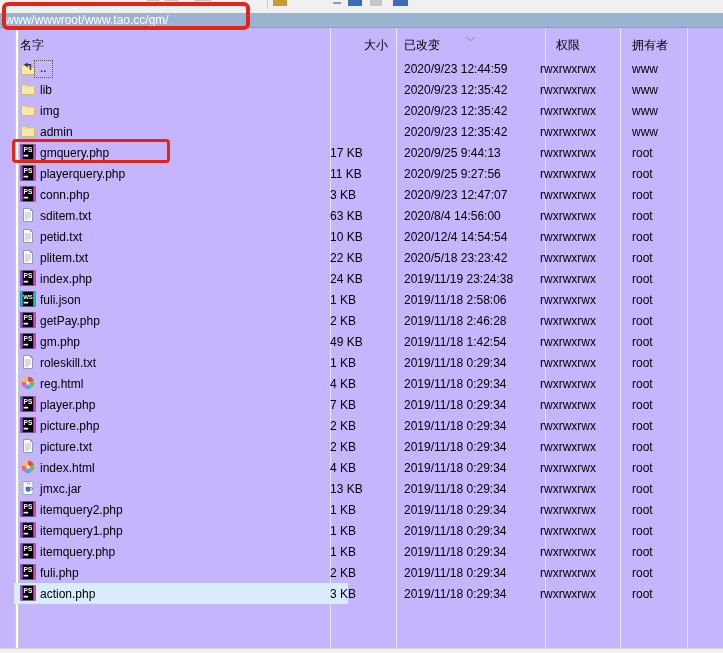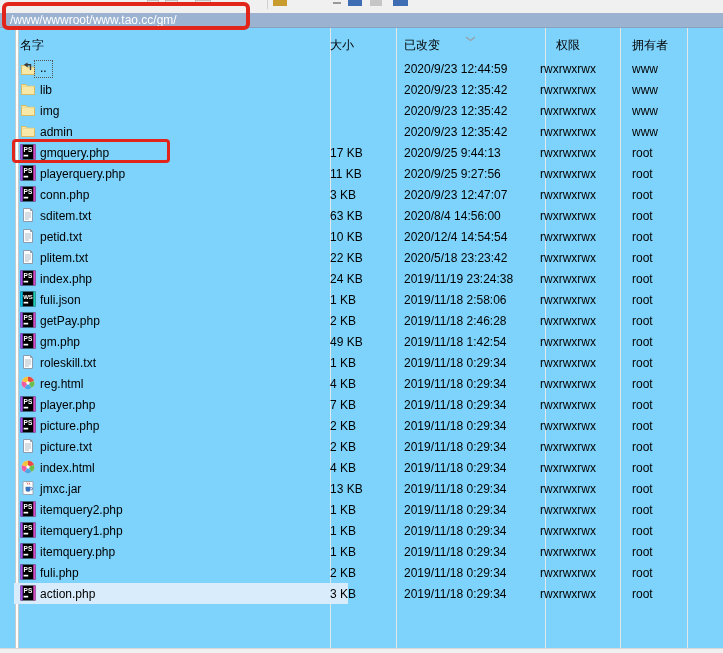--- a/index.html
+++ b/index.html
@@ -16,35 +16,35 @@
   .frag.sep{left:267px;width:1px;height:9px;background:#cfcfcf}
   .frag.gold{left:273px;width:14px;background:#c79b2e}
   .frag.dash{left:333px;width:8px;height:2px;top:2px;background:#9a9a9a}
   .frag.blue1{left:348px;width:14px;background:#3f6db3}
   .frag.gray1{left:370px;width:12px;background:#c6c6c6}
   .frag.blue2{left:393px;width:15px;background:#3f6db3}
   
   .pathbar{
     position:absolute;left:0;top:13px;width:723px;height:15px;box-sizing:border-box;
     background:var(--path_bar_bg,#9bb2d1);border-bottom:1px solid #8aa0bd;
-    color:#fff;line-height:14px;padding-left:10px;
+    color:#fff;line-height:14px;padding-left:2px;
   }
   .path-annotation{
     position:absolute;left:2px;top:2px;width:240px;height:20px;
     border:4px solid var(--annotation_red,#e1251b);border-radius:6px;z-index:6;pointer-events:none;
   }
   
-  .panel{position:absolute;left:0;top:28px;width:723px;height:620px;background:#7dd3fc}
+  .panel{position:absolute;left:0;top:28px;width:723px;height:620px;background:#c4b5fd}
   .splitter{position:absolute;left:15px;top:0;height:620px;width:2px;
     border-left:1px solid #c6cacd;border-right:1px solid #c6cacd;background:#fff}
   .colsep{position:absolute;top:0;height:620px;width:0;border-left:1px solid #e4e7ea}
   .cs1{left:330px}.cs2{left:396px}.cs3{left:545px}.cs4{left:620px}.cs5{left:687px}
   .hcell{position:absolute;top:9px;white-space:nowrap}
   .h-name{left:20px}
-  .h-size{left:330px;width:58px;}
+  .h-size{left:330px;width:58px;text-align:right}
   .h-changed{left:404px}
   .h-perm{left:556px}
   .h-owner{left:632px}
   .sort-indicator{position:absolute;left:465px;top:3px;width:11px;height:6px}
   
   .rows{position:absolute;left:0;top:30px;width:723px}
   .row{position:relative;height:21px}
   .row.selected::before{content:"";position:absolute;left:14px;top:0;width:334px;height:21px;
     background:var(--selection_bg,#d9ecfb)}
   .row .icon{position:absolute;left:20px;top:2px;width:16px;height:16px}

